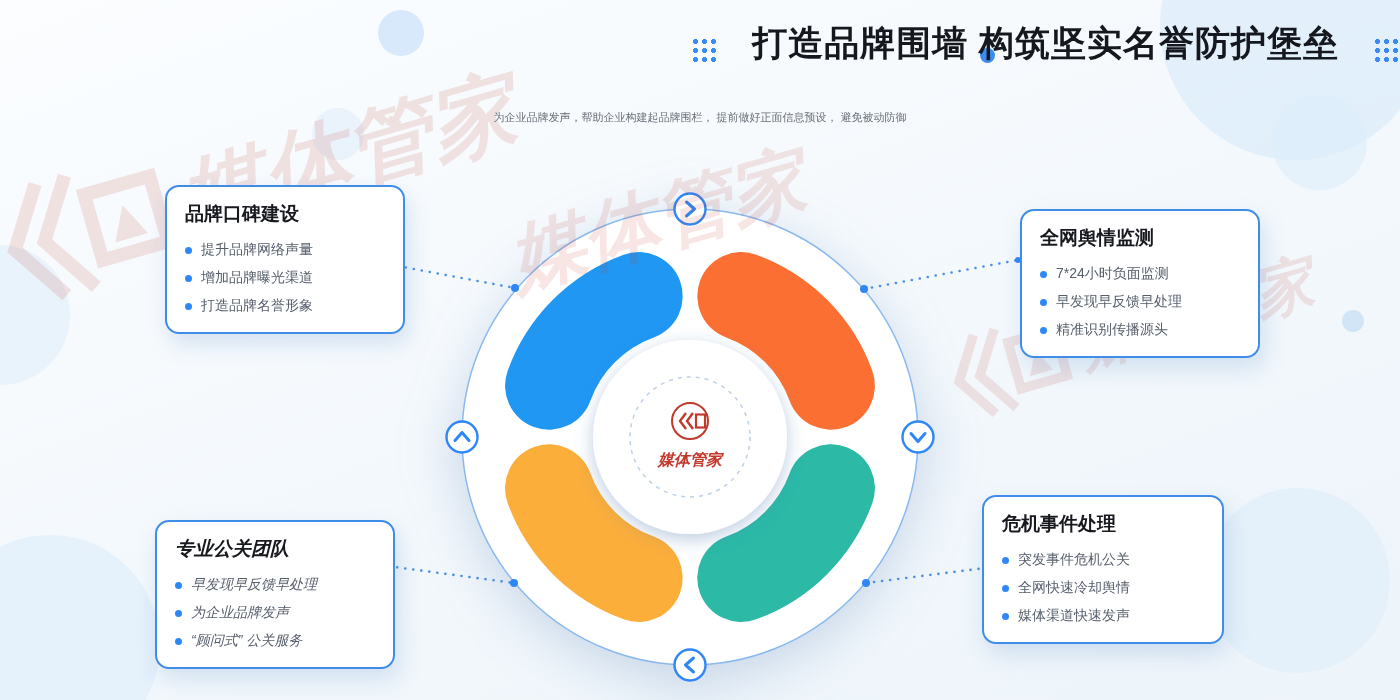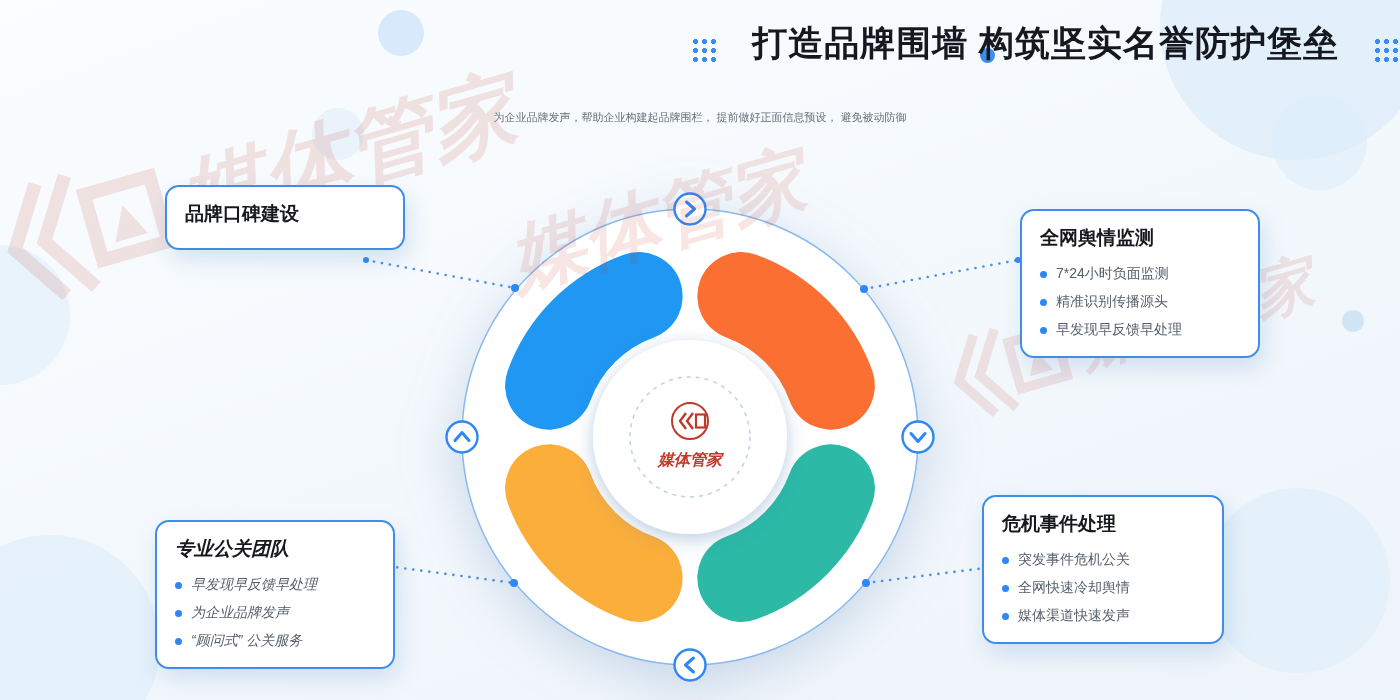--- a/index.html
+++ b/index.html
@@ -168,36 +168,50 @@
     </g>
     <g stroke="#4a90e2" fill="#2f86f6">
       <line x1="866" y1="583" x2="1033" y2="562" stroke-width="2.6" stroke-dasharray="0.1 8" stroke-linecap="round"></line>
       <circle cx="866" cy="583" r="4" stroke="none"></circle>
       <circle cx="1033" cy="562" r="3" stroke="none"></circle>
     </g>
   </svg>
 
   <div class="card card-tl">
     <h3 class="card-title">品牌口碑建设</h3>
+    <ul class="card-list">
+      <li class="card-item">
+        <span class="bullet"></span>
+        <span class="item-text">提升品牌网络声量</span>
+      </li>
+      <li class="card-item">
+        <span class="bullet"></span>
+        <span class="item-text">增加品牌曝光渠道</span>
+      </li>
+      <li class="card-item">
+        <span class="bullet"></span>
+        <span class="item-text">打造品牌名誉形象</span>
+      </li>
+    </ul>
   </div>
 
   <div class="card card-tr">
     <h3 class="card-title">全网舆情监测</h3>
     <ul class="card-list">
       <li class="card-item">
         <span class="bullet"></span>
         <span class="item-text">7*24小时负面监测</span>
       </li>
       <li class="card-item">
         <span class="bullet"></span>
+        <span class="item-text">早发现早反馈早处理</span>
+      </li>
+      <li class="card-item">
+        <span class="bullet"></span>
         <span class="item-text">精准识别传播源头</span>
-      </li>
-      <li class="card-item">
-        <span class="bullet"></span>
-        <span class="item-text">早发现早反馈早处理</span>
       </li>
     </ul>
   </div>
 
   <div class="card card-bl">
     <h3 class="card-title">专业公关团队</h3>
     <ul class="card-list">
       <li class="card-item">
         <span class="bullet"></span>
         <span class="item-text">早发现早反馈早处理</span>

